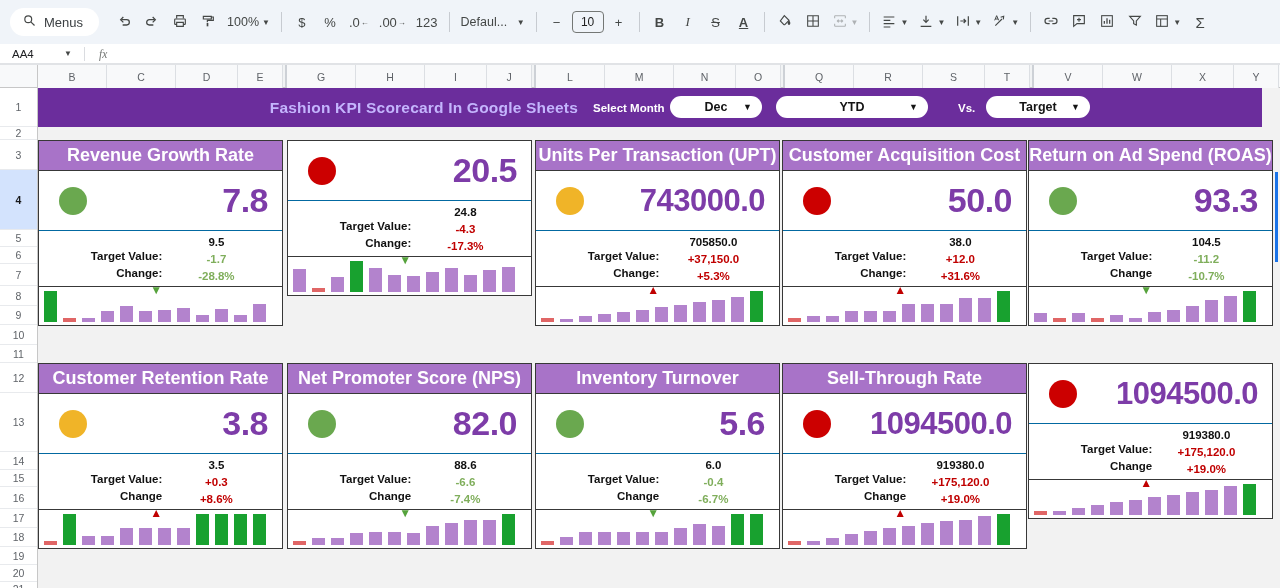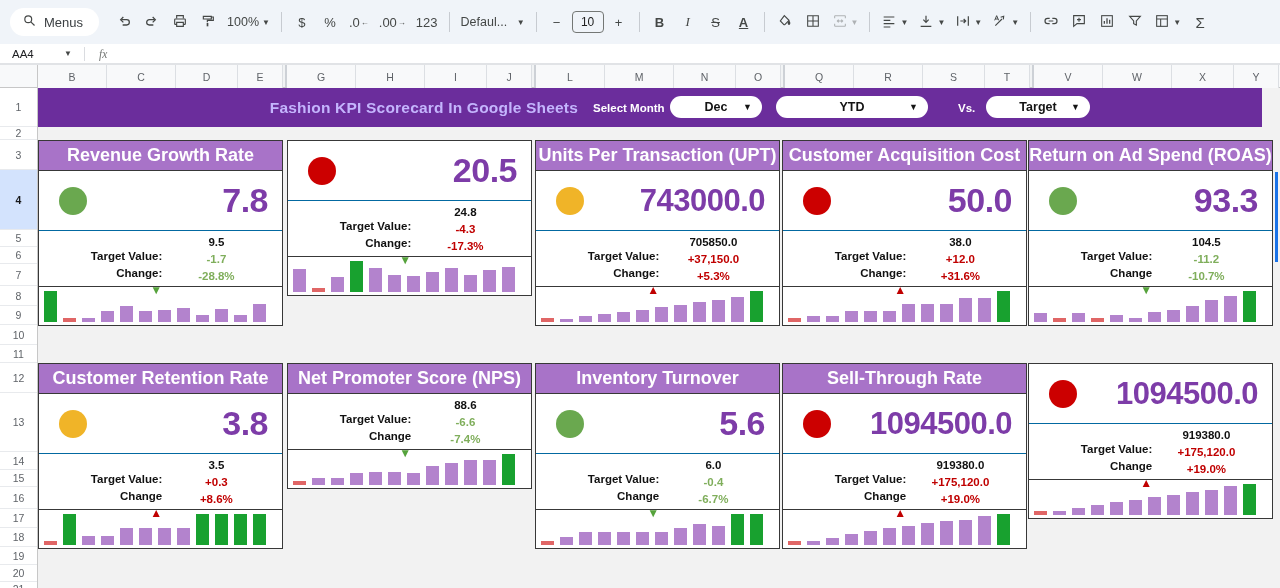--- a/index.html
+++ b/index.html
@@ -524,20 +524,24 @@
               <div class="bar p" style="height: 17px;"></div>
               <div class="bar p" style="height: 17px;"></div>
               <div class="bar g" style="height: 31px;"></div>
               <div class="bar g" style="height: 31px;"></div>
               <div class="bar g" style="height: 31px;"></div>
               <div class="bar g" style="height: 31px;"></div>
             </div>
           </div>
           <div class="card" style="left: 249px; top: 275px;">
             <div class="card-title">Net Promoter Score (NPS)</div>
+            <div class="card-valrow">
+              <div class="dot" style="background: var(--dot-green);"></div>
+              <div class="big-val">82.0</div>
+            </div>
             <div class="card-details">
               <div class="dline">
                 <div class="dlabel">Target Value:</div>
                 <div class="dvalue">88.6</div>
               </div>
               <div class="dline">
                 <div class="dlabel">Change</div>
                 <div class="dvalue c-green">-6.6</div>
               </div>
               <div class="dline">

